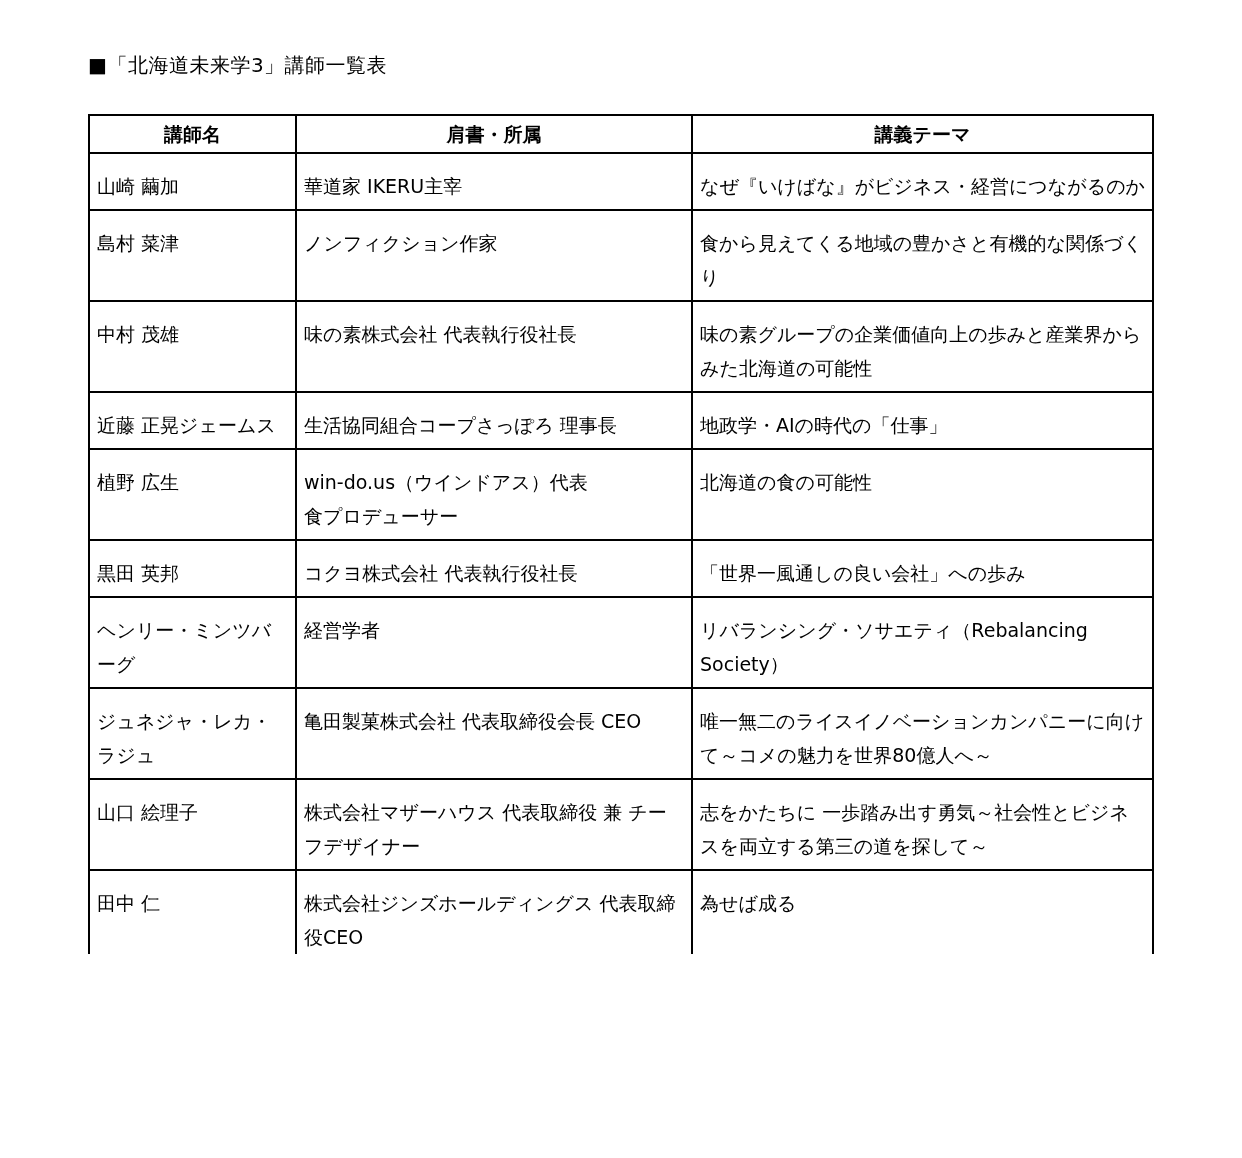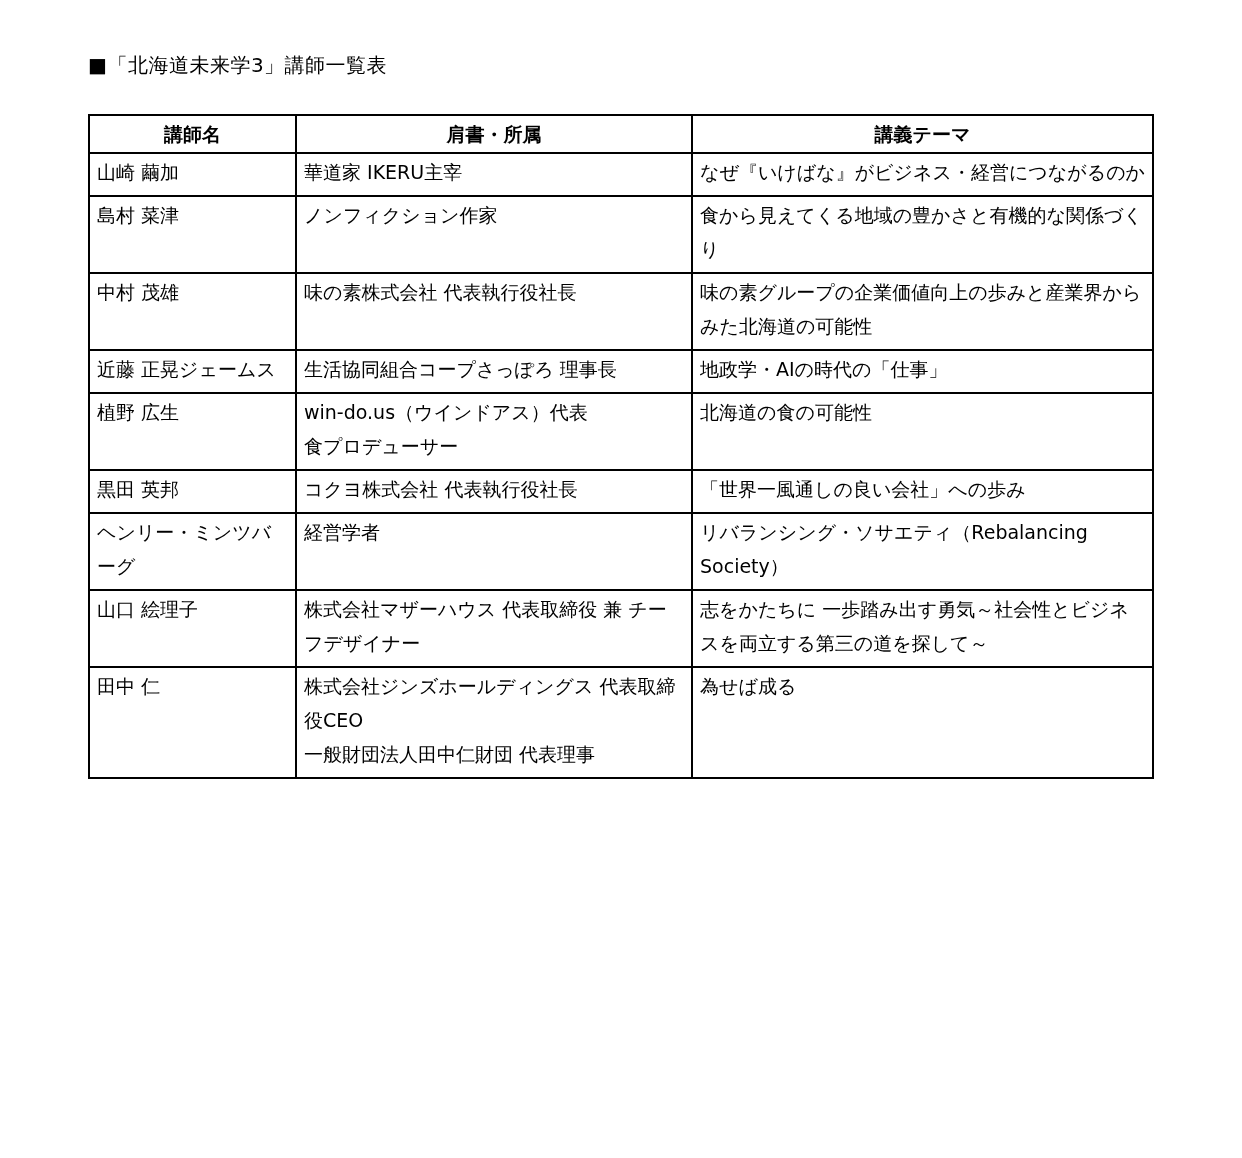--- a/index.html
+++ b/index.html
@@ -28,21 +28,21 @@
     border-collapse: collapse;
     table-layout: fixed;
     width: 1064px;
     font-size: 19px;
   }
   table.lecturer-table th,
   table.lecturer-table td {
     border: 2px solid #000000;
     vertical-align: top;
     line-height: 34px;
-    padding: 1px 7px 6px 7px;
+    padding: 15px 7px 6px 7px;
     box-sizing: border-box;
     overflow: hidden;
     word-break: break-word;
   }
   table.lecturer-table th {
     font-weight: bold;
     text-align: center;
     padding: 1px 7px 1px 7px;
   }
   col.col-name { width: 207px; }
@@ -100,20 +100,25 @@
           <td class="cell">黒田 英邦</td>
           <td class="cell">コクヨ株式会社 代表執行役社長</td>
           <td class="cell">「世界一風通しの良い会社」への歩み</td>
         </tr>
         <tr>
           <td class="cell">ヘンリー・ミンツバーグ</td>
           <td class="cell">経営学者</td>
           <td class="cell">リバランシング・ソサエティ（Rebalancing Society）</td>
         </tr>
         <tr>
+          <td class="cell">ジュネジャ・レカ・ラジュ</td>
+          <td class="cell">亀田製菓株式会社 代表取締役会長 CEO</td>
+          <td class="cell">唯一無二のライスイノベーションカンパニーに向けて～コメの魅力を世界80億人へ～</td>
+        </tr>
+        <tr>
           <td class="cell">山口 絵理子</td>
           <td class="cell">株式会社マザーハウス 代表取締役 兼 チーフデザイナー</td>
           <td class="cell">志をかたちに 一歩踏み出す勇気～社会性とビジネスを両立する第三の道を探して～</td>
         </tr>
         <tr>
           <td class="cell">田中 仁</td>
           <td class="cell">株式会社ジンズホールディングス 代表取締役CEO
 一般財団法人田中仁財団 代表理事</td>
           <td class="cell">為せば成る</td>
         </tr>

